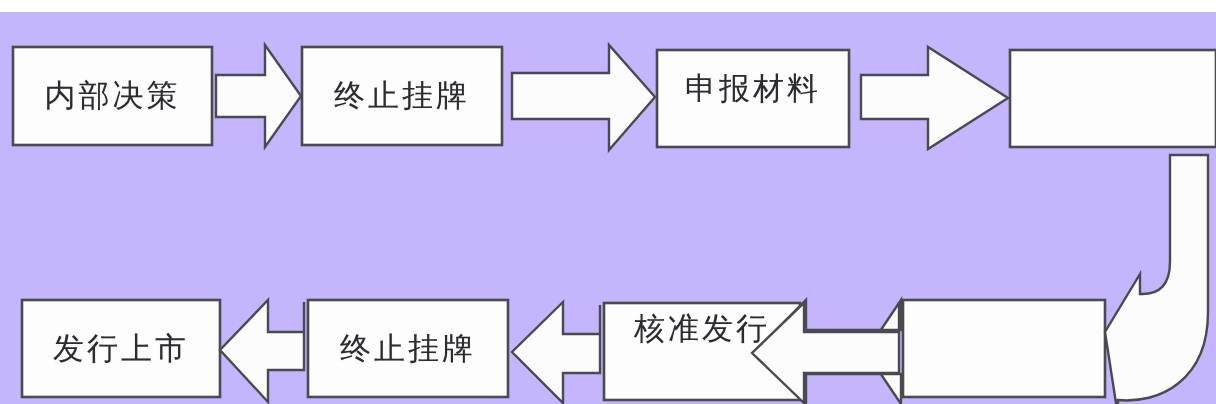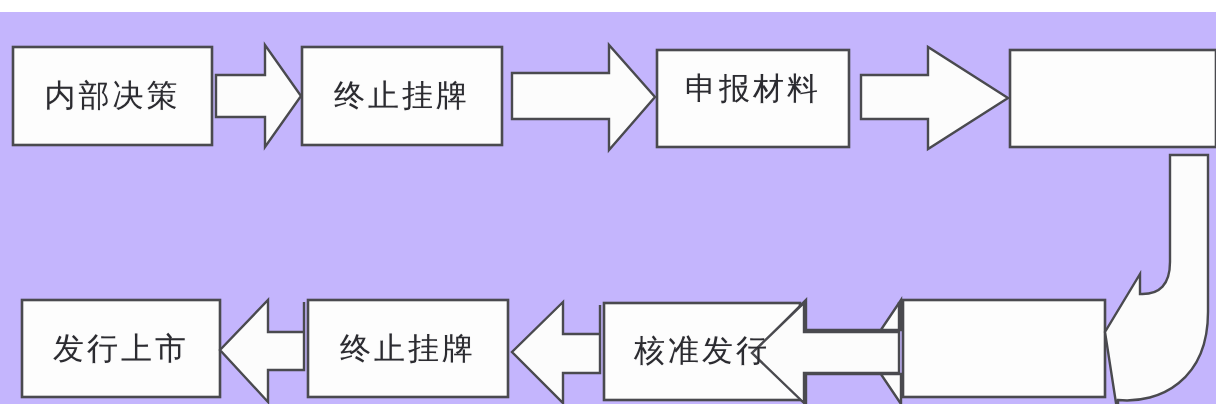--- a/index.html
+++ b/index.html
@@ -92,19 +92,19 @@
   </svg>
 
   <div class="node-label" style="left:13px; top:35px; width:199px; height:98px;">内部决策</div>
 
   <div class="node-label" style="left:302px; top:35px; width:200px; height:98px;">终止挂牌</div>
 
   <div class="node-label" style="left:657px; top:38px; width:192px; height:78px;">申报材料</div>
 
 
 
-  <div class="node-label" style="left:604px; top:301px; width:196px; height:76px;">核准发行</div>
+  <div class="node-label" style="left:604px; top:279px; width:196px; height:76px;">核准发行</div>
 
   <div class="node-label" style="left:308px; top:288px; width:200px; height:97px;border-radius:7px;">终止挂牌</div>
 
   <div class="node-label" style="left:22px; top:288px; width:198px; height:97px;font-family:Liberation Serif, serif;">发行上市</div>
 
 </div>
 
 </body></html>

